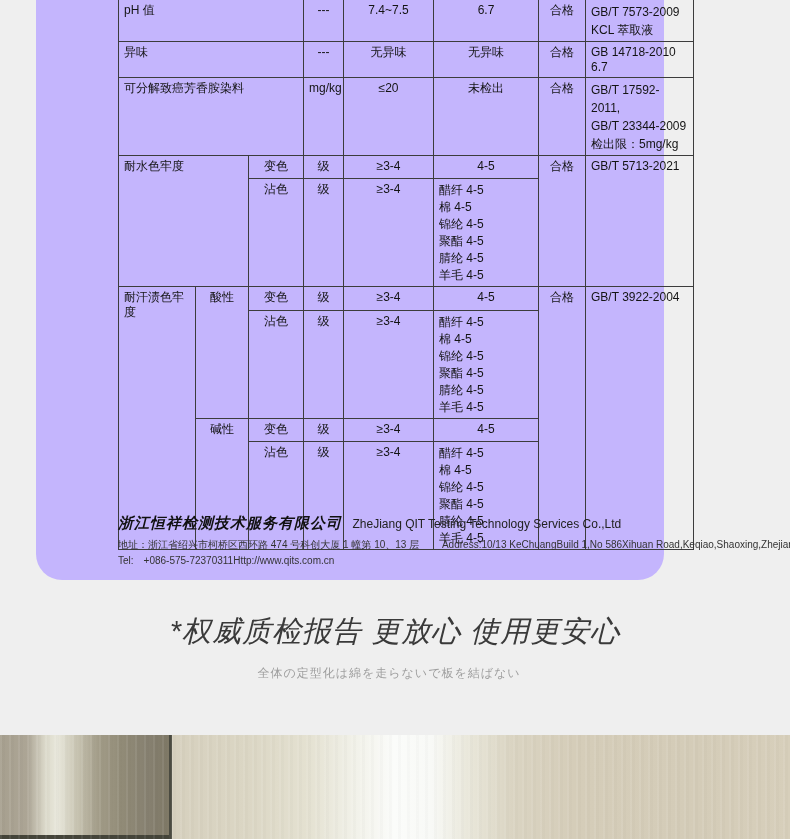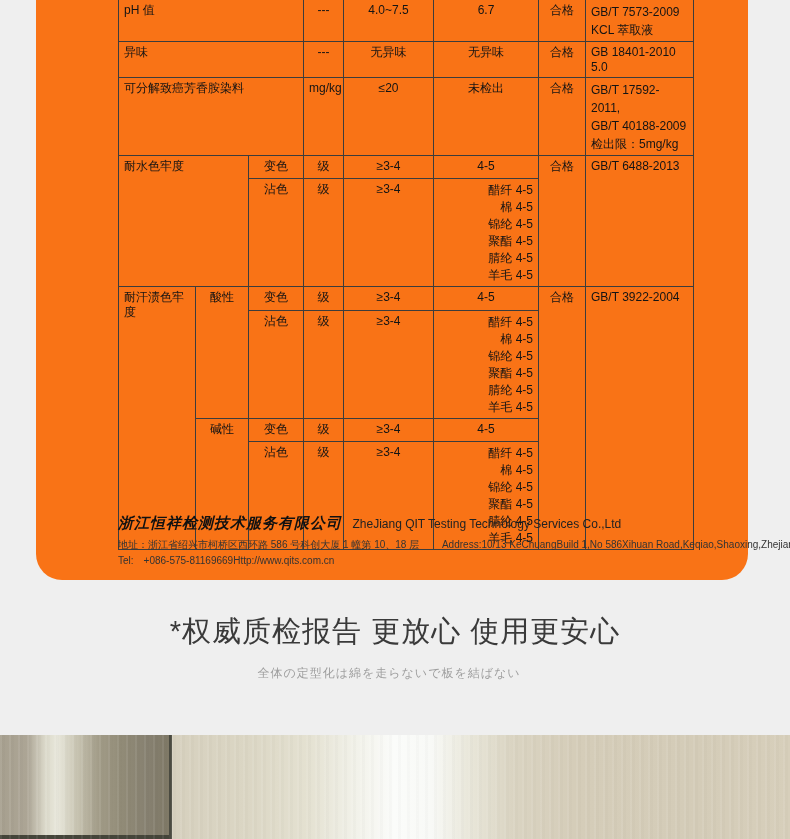--- a/index.html
+++ b/index.html
@@ -3,56 +3,56 @@
 <meta charset="utf-8">
 <style>
   html,body{margin:0;padding:0;}
   body{
     width:790px;height:839px;position:relative;overflow:hidden;
     background:#efefef;
     font-family:"Liberation Sans","DejaVu Sans",sans-serif;
     -webkit-font-smoothing:antialiased;
   }
   .card{
-    position:absolute;left:36px;top:0;width:712px;height:580px;
-    background:#f97316;border-radius:0 0 26px 26px;
+    position:absolute;left:36px;top:0;width:628px;height:580px;
+    background:#c4b5fd;border-radius:0 0 26px 26px;
   }
   
   table.report{
     position:absolute;left:82px;top:-1px;width:575px;
     border-collapse:collapse;table-layout:fixed;
   }
   table.report td{
     border:1px solid #3c3c3c;
     font-size:12px;line-height:15px;color:#141414;
     padding:3px 5px 2px 5px;vertical-align:top;
     overflow:hidden;
   }
   td.c{text-align:center;}
   td.l{text-align:left;}
-  .stain-list div{line-height:17px;text-align:right;}
+  .stain-list div{line-height:17px;text-align:left;}
   .std{line-height:18px;}
   .method div{line-height:18px;}
   
   .company{position:absolute;left:82px;top:514px;width:600px;color:#1c1c1c;}
   .co-line1{white-space:nowrap;}
   .co-name-cn{
     font-family:"DejaVu Serif","Liberation Serif",serif;
     font-style:italic;font-weight:bold;font-size:15px;letter-spacing:1px;color:#111;text-align:right;
   }
   .co-name-en{font-size:12px;color:#222;margin-left:6px;}
   .co-addr{margin-top:5px;font-size:10px;color:#333;white-space:nowrap;}
   .co-addr .en{margin-left:20px;}
   .co-tel{margin-top:3px;font-size:10px;color:#333;}
   .co-tel .num{margin-left:10px;}
   .co-tel .web{}
   
   .promo-head{
     position:absolute;left:0;top:612px;width:790px;text-align:center;
-    font-size:29px;font-weight:500;letter-spacing:1px;
+    font-size:29px;font-weight:500;letter-spacing:1px;font-style:italic;
   }
   .promo-sub{
     position:absolute;left:0;top:665px;width:778px;text-align:center;
     font-size:12px;letter-spacing:1px;
   }
   
   .photo{position:absolute;left:0;top:735px;width:790px;height:104px;}
   .photo .left-curtain{
     position:absolute;left:0;top:0;width:169px;height:104px;
     background:linear-gradient(90deg,#a7a08f 0%,#aca595 16%,#dcdacb 27%,#e8e7db 34%,
@@ -84,59 +84,59 @@
       <col style="width:90px">
         <col style="width:105px">
         <col style="width:47px">
         <col style="width:108px">
     </colgroup>
 
     <tbody>
         <tr style="height:30px">
       <td colspan="3" class="l">pH 值</td>
       <td class="c">---</td>
-      <td class="c">4.0~7.5</td>
+      <td class="c">7.4~7.5</td>
       <td class="c">6.7</td>
       <td class="c">合格</td>
       <td class="l method">
         <div>GB/T 7573-2009</div>
         <div>KCL 萃取液</div>
       </td>
     </tr>
 
     <tr style="height:22px">
       <td colspan="3" class="l">异味</td>
       <td class="c">---</td>
       <td class="c">无异味</td>
       <td class="c">无异味</td>
       <td class="c">合格</td>
-      <td class="l std">GB 18401-2010 5.0</td>
+      <td class="l std">GB 14718-2010 6.7</td>
     </tr>
 
     <tr style="height:53px">
       <td colspan="3" class="l">可分解致癌芳香胺染料</td>
       <td class="c">mg/kg</td>
       <td class="c">≤20</td>
       <td class="c">未检出</td>
       <td class="c">合格</td>
       <td class="l method">
         <div>GB/T 17592-2011,</div>
-        <div>GB/T 40188-2009</div>
+        <div>GB/T 23344-2009</div>
         <div>检出限：5mg/kg</div>
       </td>
     </tr>
 
     <tr style="height:23px">
       <td colspan="2" rowspan="2" class="l">耐水色牢度</td>
       <td class="c">变色</td>
       <td class="c">级</td>
       <td class="c">≥3-4</td>
       <td class="c">4-5</td>
       <td rowspan="2" class="c">合格</td>
-      <td rowspan="2" class="l std">GB/T 6488-2013</td>
+      <td rowspan="2" class="l std">GB/T 5713-2021</td>
     </tr>
 
     <tr style="height:104px">
       <td class="c">沾色</td>
       <td class="c">级</td>
       <td class="c">≥3-4</td>
       <td class="c stain-list">
         <div>醋纤  4-5</div>
         <div>棉  4-5</div>
         <div>锦纶  4-5</div>
@@ -194,25 +194,25 @@
     </tr>
   </tbody>
     </table>
 
   <div class="company">
     <div class="co-line1">
       <span class="co-name-cn">浙江恒祥检测技术服务有限公司</span>
       <span class="co-name-en">ZheJiang QIT Testing Technology Services Co.,Ltd</span>
     </div>
     <div class="co-addr">
-      <span>地址：</span><span>浙江省绍兴市柯桥区西环路 586 号科创大厦 1 幢第 10、18 层</span>
+      <span>地址：</span><span>浙江省绍兴市柯桥区西环路 474 号科创大厦 1 幢第 10、13 层</span>
       <span class="en">Address:10/13 KeChuangBuild 1,No 586Xihuan Road,Keqiao,Shaoxing,Zhejiang</span>
     </div>
     <div class="co-tel">
-      <span>Tel:</span><span class="num">+086-575-81169669</span><span class="web">Http://www.qits.com.cn</span>
+      <span>Tel:</span><span class="num">+086-575-72370311</span><span class="web">Http://www.qits.com.cn</span>
     </div>
   </div>
 </div>
 
 <div class="promo-head" style="color:#3a3a3a">*权威质检报告 更放心 使用更安心</div>
 <div class="promo-sub" style="color:#9e9e9e">全体の定型化は綿を走らないで板を結ばない</div>
 
 <div class="photo">
   <div class="left-curtain"></div>
   <div class="ledge" style="background:#45453a"></div>

